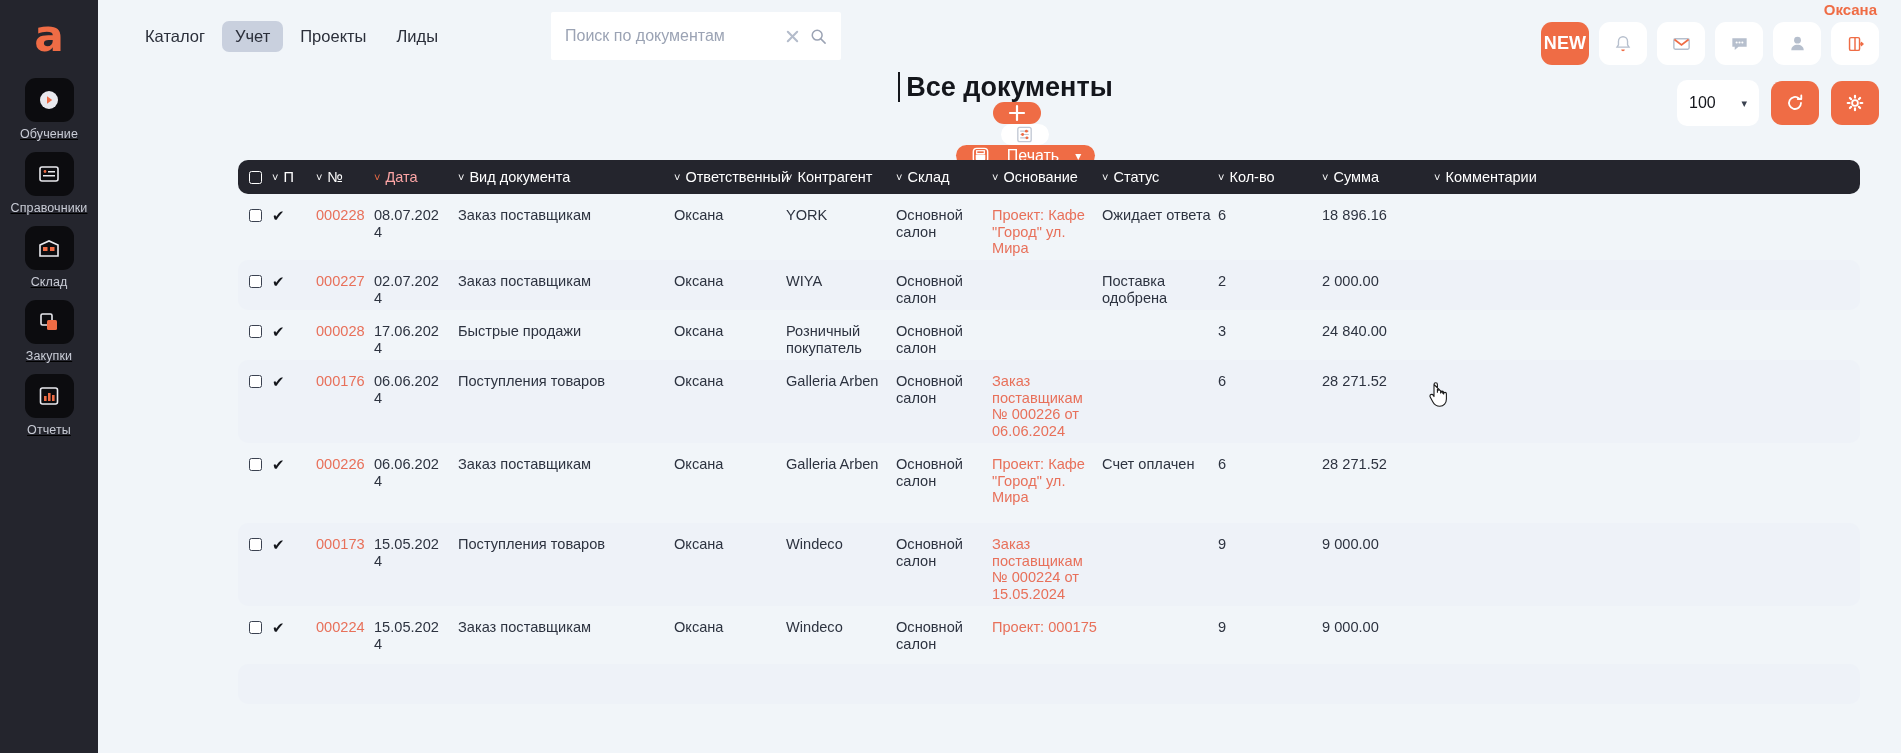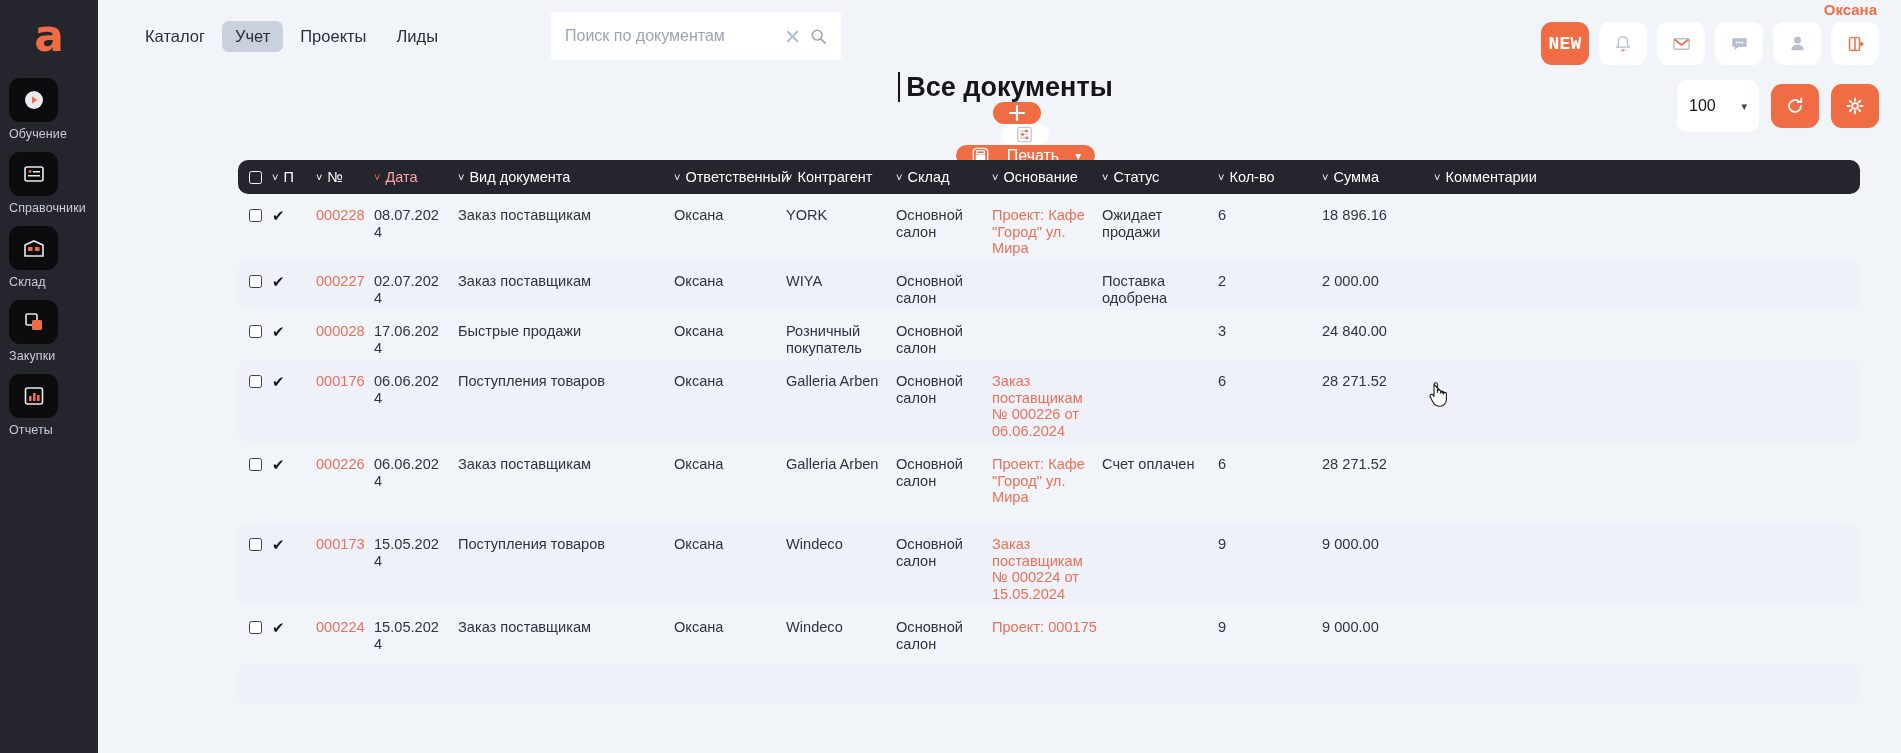--- a/index.html
+++ b/index.html
@@ -21,22 +21,23 @@
   .logo {
     width: 98px; height: 72px;
     display: flex; align-items: center; justify-content: center;
   }
   .logo-a {
     font-size: 44px; line-height: 40px; font-weight: 700;
     color: #ef6c45; font-family: "DejaVu Sans", sans-serif;
   }
   .nav-item {
     width: 80px; padding-top: 6px; padding-bottom: 5px;
-    display: flex; flex-direction: column; align-items: flex-start;
+    display: flex; flex-direction: column; align-items: center;
     cursor: pointer;
+    text-decoration: underline;
   }
   .nav-tile {
     width: 49px; height: 44px; border-radius: 11px;
     background: #0c0c0f;
     display: flex; align-items: center; justify-content: center;
   }
   .nav-label {
     margin-top: 5px;
     font-size: 12.5px; color: #c9ccd6; letter-spacing: .1px;
     white-space: nowrap;
@@ -67,21 +68,21 @@
   .search-input {
     border: none; outline: none; background: transparent;
     font-size: 16px; font-family: "Liberation Sans", sans-serif;
     color: #3c4250; flex: 1;
   }
   .search-input::placeholder { color: #9ba3b4; }
   .clr-icon, .mag-icon { color: #b4bccb; font-size: 16px; margin-left: 10px; cursor: pointer; display:flex; align-items:center;}
 
   .topright {
     position: absolute; right: 22px; top: 22px;
-    display: flex; align-items: center; gap: 10px; font-family: Liberation Mono, monospace;
+    display: flex; align-items: center; gap: 10px;
   }
   .userlabel {
     position: absolute; right: 24px; top: 1px;
     font-size: 15px; font-weight: 700; color: #ef6c45;
   }
   .ticon {
     width: 48px; height: 43px; border-radius: 11px; background: #fff;
     display: flex; align-items: center; justify-content: center;
     color: #b6bfcd; cursor: pointer;
   }
@@ -109,21 +110,21 @@
   .btn-print {
     height: 44px; border-radius: 11px; border:none; background:#ef6c45; color:#fff;
     display:flex; align-items:center; gap:16px; padding: 0 14px; margin-left: 18px;
     font-size: 16px; cursor:pointer; font-family:"Liberation Sans", sans-serif;
   }
   .toolbar-right {
     position:absolute; right: 22px; top: 8px;
     display:flex; align-items:center; gap: 12px;
   }
   .select-100 {
-    width: 82px; height: 52px; background:#fff; border-radius: 10px;
+    width: 82px; height: 46px; background:#fff; border-radius: 10px;
     display:flex; align-items:center; justify-content:space-between;
     padding: 0 12px; font-size: 16px; color:#14161c; cursor:pointer;
   }
 
   
   .table-area {
     position: absolute; left: 140px; right: 0; top: 160px; bottom: 0;
     overflow: hidden;
   }
   .thead {
@@ -425,21 +426,21 @@
             <div class="cb"></div>
           </div>
         <div class="c-p check">✔</div>
         <div class="c-num cell num">000228</div>
         <div class="c-date cell">08.07.2024</div>
         <div class="c-type cell" style="padding-left:12px;">Заказ поставщикам</div>
         <div class="c-resp cell">Оксана</div>
         <div class="c-contr cell">YORK</div>
         <div class="c-wh cell">Основной салон</div>
         <div class="c-base cell link">Проект: Кафе "Город" ул. Мира</div>
-        <div class="c-stat cell">Ожидает продажи</div>
+        <div class="c-stat cell">Ожидает ответа</div>
         <div class="c-qty cell">6</div>
         <div class="c-sum cell">18 896.16</div>
         <div class="c-comm cell"></div>
       </div>
 
       <div class="row alt" style="height:50px;">
         <div class="c-cb" style="display:flex;justify-content:center;">
             <div class="cb"></div>
           </div>
         <div class="c-p check">✔</div>

